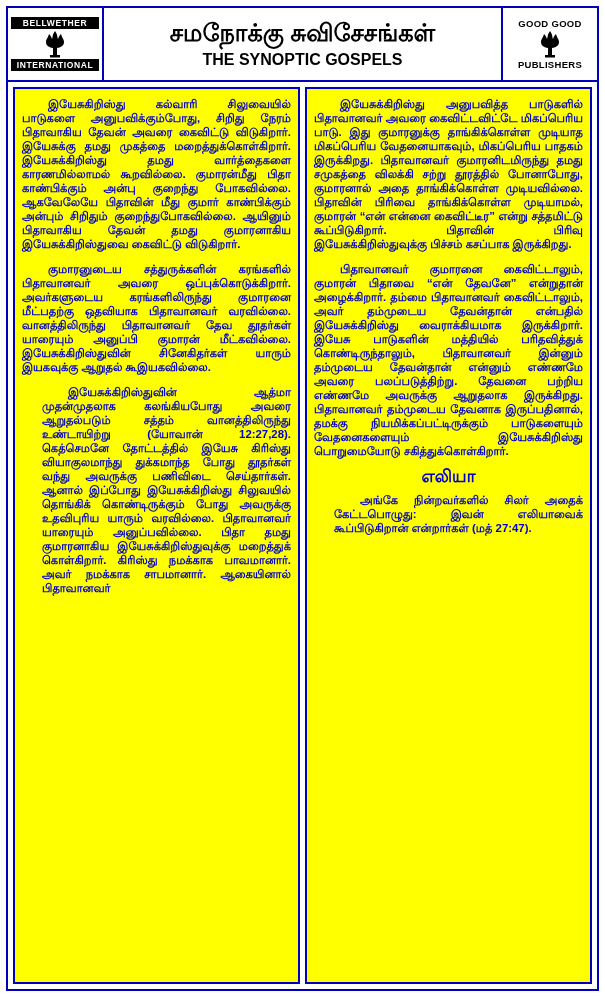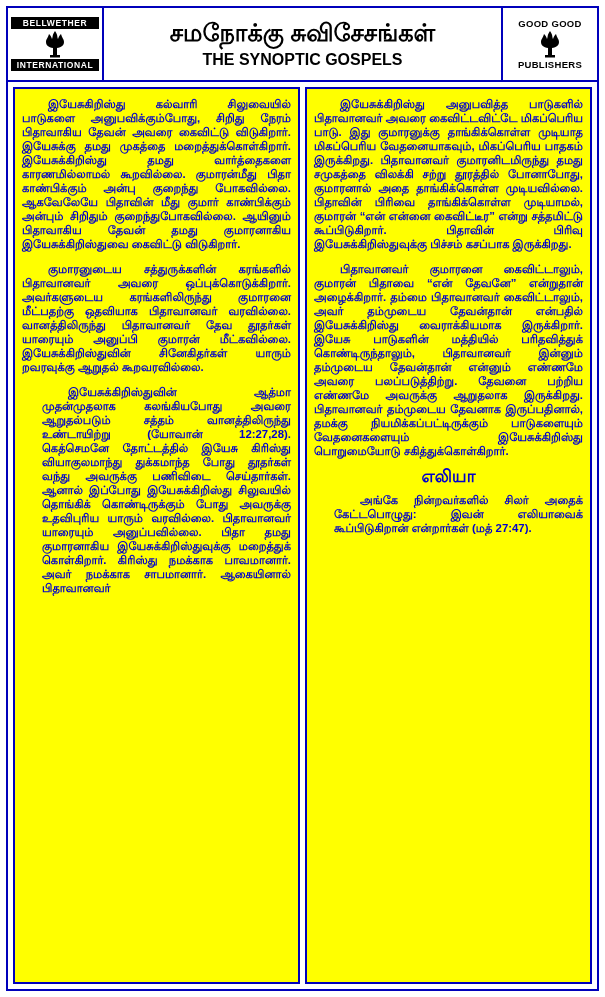--- a/index.html
+++ b/index.html
@@ -175,21 +175,21 @@
         </div>
         <div class="logo-text-plain">PUBLISHERS</div>
       </div>
 
     </div>
 
     <div class="body-area">
 
       <div class="column">
         <p class="para">இயேசுகிறிஸ்து கல்வாரி சிலுவையில் பாடுகளை அனுபவிக்கும்போது, சிறிது நேரம் பிதாவாகிய தேவன் அவரை கைவிட்டு விடுகிறார். இயேசுக்கு தமது முகத்தை மறைத்துக்கொள்கிறார். இயேசுக்கிறிஸ்து தமது வார்த்தைகளை காரணமில்லாமல் கூறவில்லை. குமாரன்மீது பிதா காண்பிக்கும் அன்பு குறைந்து போகவில்லை. ஆகவேலேயே பிதாவின் மீது குமார் காண்பிக்கும் அன்பும் சிறிதும் குறைந்துபோகவில்லை. ஆயினும் பிதாவாகிய தேவன் தமது குமாரனாகிய இயேசுக்கிறிஸ்துவை கைவிட்டு விடுகிறார்.</p>
-        <p class="para">குமாரனுடைய சத்துருக்களின் கரங்களில் பிதாவானவர் அவரை ஒப்புக்கொடுக்கிறார். அவர்களுடைய கரங்களிலிருந்து குமாரனை மீட்பதற்கு ஒதவியாக பிதாவானவர் வரவில்லை. வானத்திலிருந்து பிதாவானவர் தேவ தூதர்கள் யாரையும் அனுப்பி குமாரன் மீட்கவில்லை. இயேசுக்கிறிஸ்துவின் சினேகிதர்கள் யாரும் றவரவுக்கு ஆறுதல் கூறவரவில்லை.</p>
+        <p class="para">குமாரனுடைய சத்துருக்களின் கரங்களில் பிதாவானவர் அவரை ஒப்புக்கொடுக்கிறார். அவர்களுடைய கரங்களிலிருந்து குமாரனை மீட்பதற்கு ஒதவியாக பிதாவானவர் வரவில்லை. வானத்திலிருந்து பிதாவானவர் தேவ தூதர்கள் யாரையும் அனுப்பி குமாரன் மீட்கவில்லை. இயேசுக்கிறிஸ்துவின் சினேகிதர்கள் யாரும் இயகவுக்கு ஆறுதல் கூஇயகவில்லை.</p>
         <p class="para last">இயேசுக்கிறிஸ்துவின் ஆத்மா முதன்முதலாக கலங்கியபோது அவரை ஆறுதல்படும் சத்தம் வானத்திலிருந்து உண்டாயிற்று (யோவான் 12:27,28). கெத்செமனே தோட்டத்தில் இயேசு கிரிஸ்து வியாகுலமாந்து துக்கமாந்த போது தூதர்கள் வந்து அவருக்கு பணிவிடை செய்தார்கள். ஆனால் இப்போது இயேசுக்கிறிஸ்து சிலுவயில் தொங்கிக் கொண்டிருக்கும் போது அவருக்கு உதவிபுரிய யாரும் வரவில்லை. பிதாவானவர் யாரையும் அனுப்பவில்லை. பிதா தமது குமாரனாகிய இயேசுக்கிறிஸ்துவுக்கு மறைத்துக் கொள்கிறார். கிரிஸ்து நமக்காக பாவமானார். அவர் நமக்காக சாபமானார். ஆகையினால் பிதாவானவர்</p>
       </div>
 
       <div class="column">
         <p class="para">இயேசுக்கிறிஸ்து அனுபவித்த பாடுகளில் பிதாவானவர் அவரை கைவிட்டவிட்டே மிகப்பெரிய பாடு. இது குமாரனுக்கு தாங்கிக்கொள்ள முடியாத மிகப்பெரிய வேதனையாகவும், மிகப்பெரிய பாதகம் இருக்கிறது. பிதாவானவர் குமாரனிடமிருந்து தமது சமுகத்தை விலக்கி சற்று தூரத்தில் போனாபோது, குமாரனால் அதை தாங்கிக்கொள்ள முடியவில்லை. பிதாவின் பிரிவை தாங்கிக்கொள்ள முடியாமல், குமாரன் “என் என்னை கைவிட்டீர” என்று சத்தமிட்டு கூப்பிடுகிறார். பிதாவின் பிரிவு இயேசுக்கிறிஸ்துவுக்கு பிச்சம் கசப்பாக இருக்கிறது.</p>
         <p class="para">பிதாவானவர் குமாரனை கைவிட்டாலும், குமாரன் பிதாவை “என் தேவனே” என்றுதான் அழைக்கிறார். தம்மை பிதாவானவர் கைவிட்டாலும், அவர் தம்முடைய தேவன்தான் என்பதில் இயேசுக்கிறிஸ்து வைராக்கியமாக இருக்கிறார். இயேசு பாடுகளின் மத்தியில் பரிதவித்துக் கொண்டிருந்தாலும், பிதாவானவர் இன்னும் தம்முடைய தேவன்தான் என்னும் எண்ணமே அவரை பலப்படுத்திற்று. தேவனை பற்றிய எண்ணமே அவருக்கு ஆறுதலாக இருக்கிறது. பிதாவானவர் தம்முடைய தேவனாக இருப்பதினால், தமக்கு நியமிக்கப்பட்டிருக்கும் பாடுகளையும் வேதனைகளையும் இயேசுக்கிறிஸ்து பொறுமையோடு சகித்துக்கொள்கிறார்.</p>
         <div class="sec-head">எலியா</div>
         <p class="para last">அங்கே நின்றவர்களில் சிலர் அதைக் கேட்டபொழுது: இவன் எலியாவைக் கூப்பிடுகிறான் என்றார்கள் (மத் 27:47).</p>
       </div>
 

